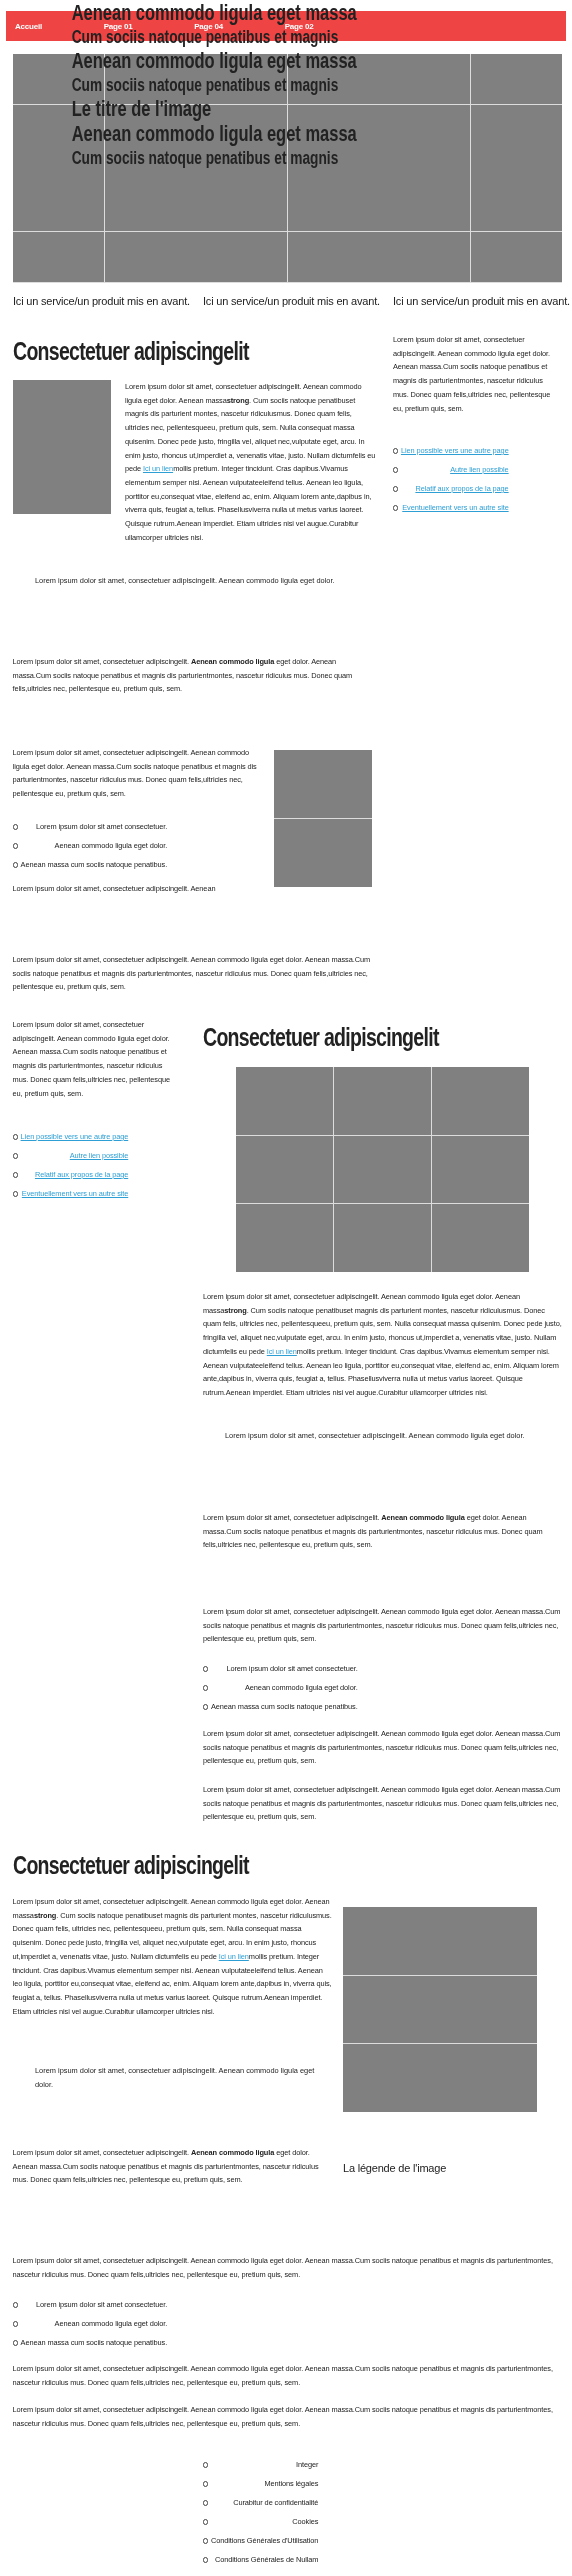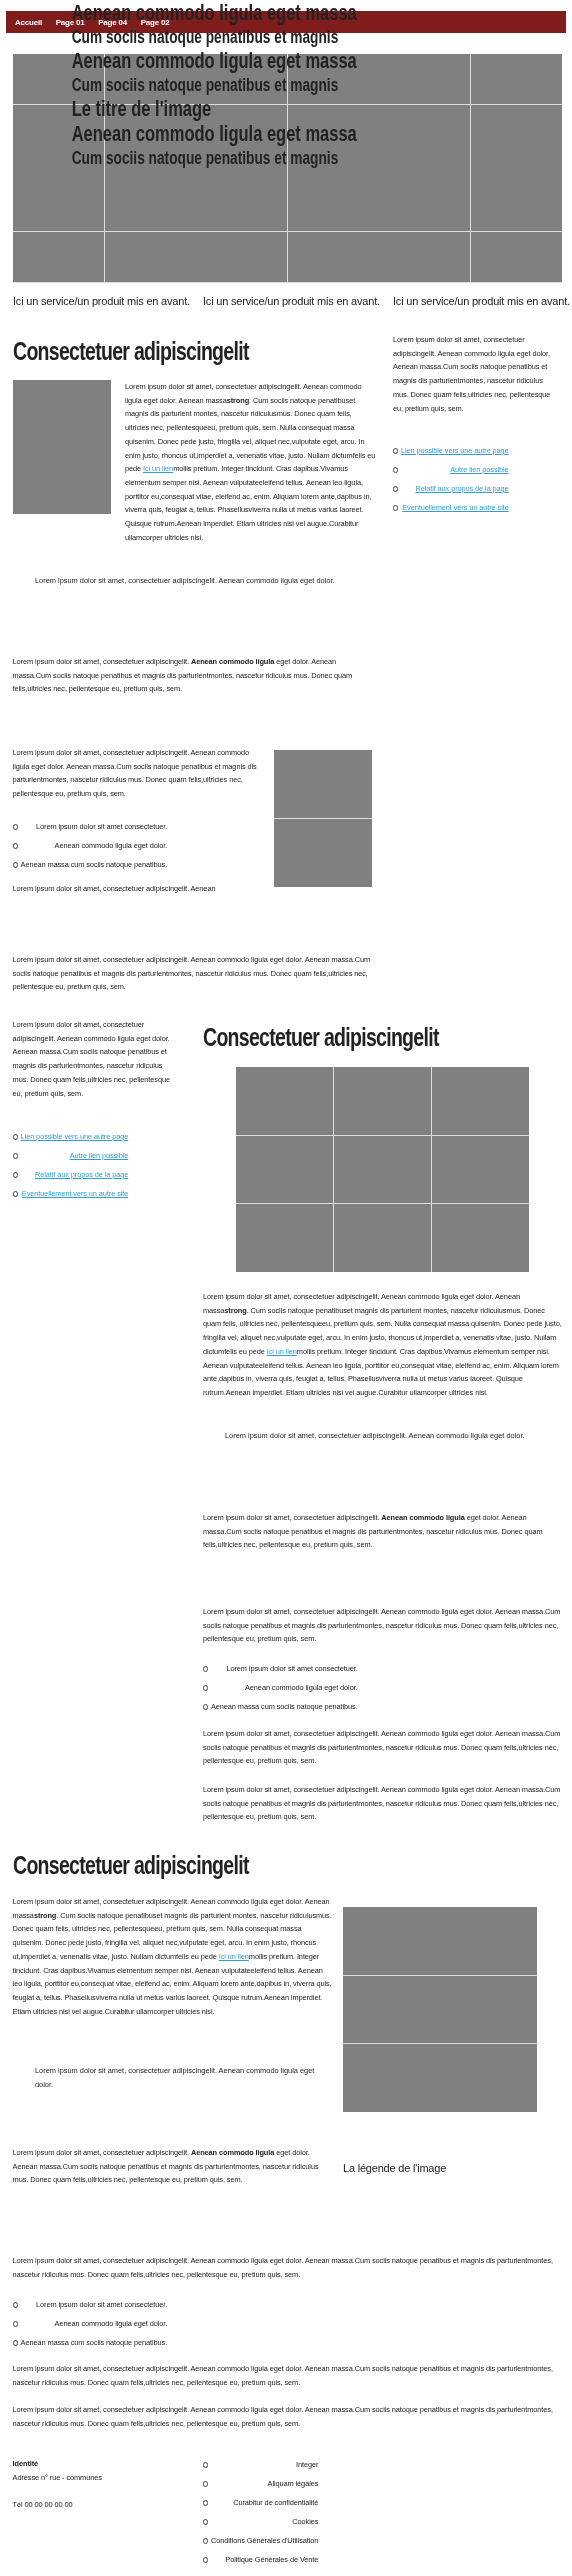--- a/index.html
+++ b/index.html
@@ -10,22 +10,22 @@
     color: #222222;
     font-size: 7.4px;
     line-height: 13.7px;
   }
   a { color: #2e9fd4; text-decoration: underline; }
   strong { font-weight: bold; text-align: right; }
   .page { position: relative; width: 573px; height: 2576px; }
 
   
   .nav {
-    position: absolute; left: 6.3px; top: 11.4px; width: 560px; height: 22px;
-    background: #7f1d1d; display: flex; align-items: center; padding-left: 8.6px;
+    position: absolute; left: 6.3px; top: 11.4px; width: 560px; height: 30px;
+    background: #ef4444; display: flex; align-items: center; padding-left: 8.6px; gap: 48px;
   }
   .nav a {
     color: #ffffff; text-decoration: none; font-size: 8px; font-weight: bold;
     margin-right: 13.7px; font-family: "Liberation Sans", sans-serif;
     letter-spacing: -0.2px;
   }
 
   
   .grid { position: absolute; display: grid; background: #dddddd; gap: 0.6px; }
   .grid .cell { background: #808080; }
@@ -190,28 +190,23 @@
   <h3 class="title h3" style="left:12.6px; top:2217px;">Cum sociis natoque penatibus et magnis</h3>
   <div class="txt" style="left:12.6px; top:2254px; width:554px;">Lorem ipsum dolor sit amet, consectetuer adipiscingelit. Aenean commodo ligula eget dolor. Aenean massa.Cum sociis natoque penatibus et magnis dis parturientmontes, nascetur ridiculus mus. Donec quam felis,ultricies nec, pellentesque eu, pretium quis, sem.</div>
   <ul class="circle" style="left:12.6px; top:2295px;">
     <li>Lorem ipsum dolor sit amet consectetuer.</li>
     <li>Aenean commodo ligula eget dolor.</li>
     <li>Aenean massa cum sociis natoque penatibus.</li>
   </ul>
   <div class="txt" style="left:12.6px; top:2362px; width:554px;">Lorem ipsum dolor sit amet, consectetuer adipiscingelit. Aenean commodo ligula eget dolor. Aenean massa.Cum sociis natoque penatibus et magnis dis parturientmontes, nascetur ridiculus mus. Donec quam felis,ultricies nec, pellentesque eu, pretium quis, sem.</div>
   <div class="txt" style="left:12.6px; top:2403px; width:554px;">Lorem ipsum dolor sit amet, consectetuer adipiscingelit. Aenean commodo ligula eget dolor. Aenean massa.Cum sociis natoque penatibus et magnis dis parturientmontes, nascetur ridiculus mus. Donec quam felis,ultricies nec, pellentesque eu, pretium quis, sem.</div>
 
-  <div class="txt" style="left:12.6px; top:2457px; width:171px;">
-    <p class="foot-title">Identité</p>
-    <p>Adresse n° rue - communes</p>
-    <p style="margin-top:13.7px;">Tél 00 00 00 00 00</p>
-  </div>
   <ul class="circle" style="left:203px; top:2455px;">
     <li>Integer</li>
-    <li>Aliquam légales</li>
+    <li>Mentions légales</li>
     <li>Curabitur de confidentialité</li>
     <li>Cookies</li>
     <li>Conditions Générales d'Utilisation</li>
-    <li>Politique Générales de Vente</li>
+    <li>Conditions Générales de Nullam</li>
   </ul>
 
 </div>
 
 
 </body></html>

